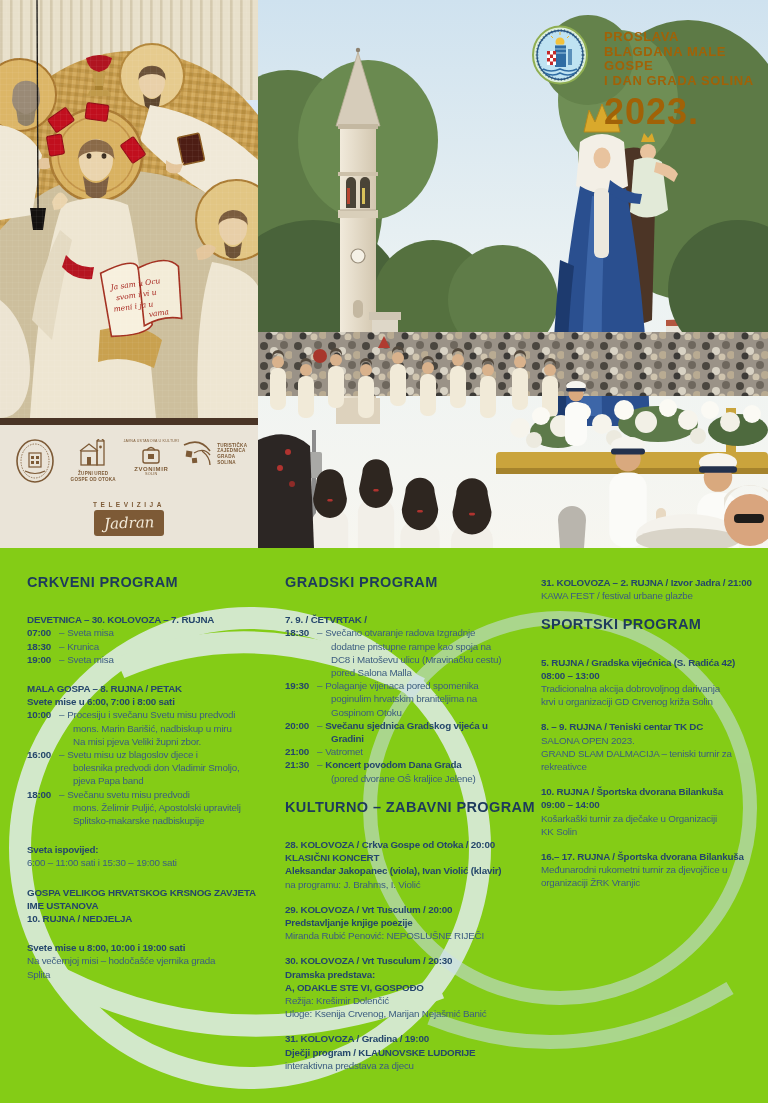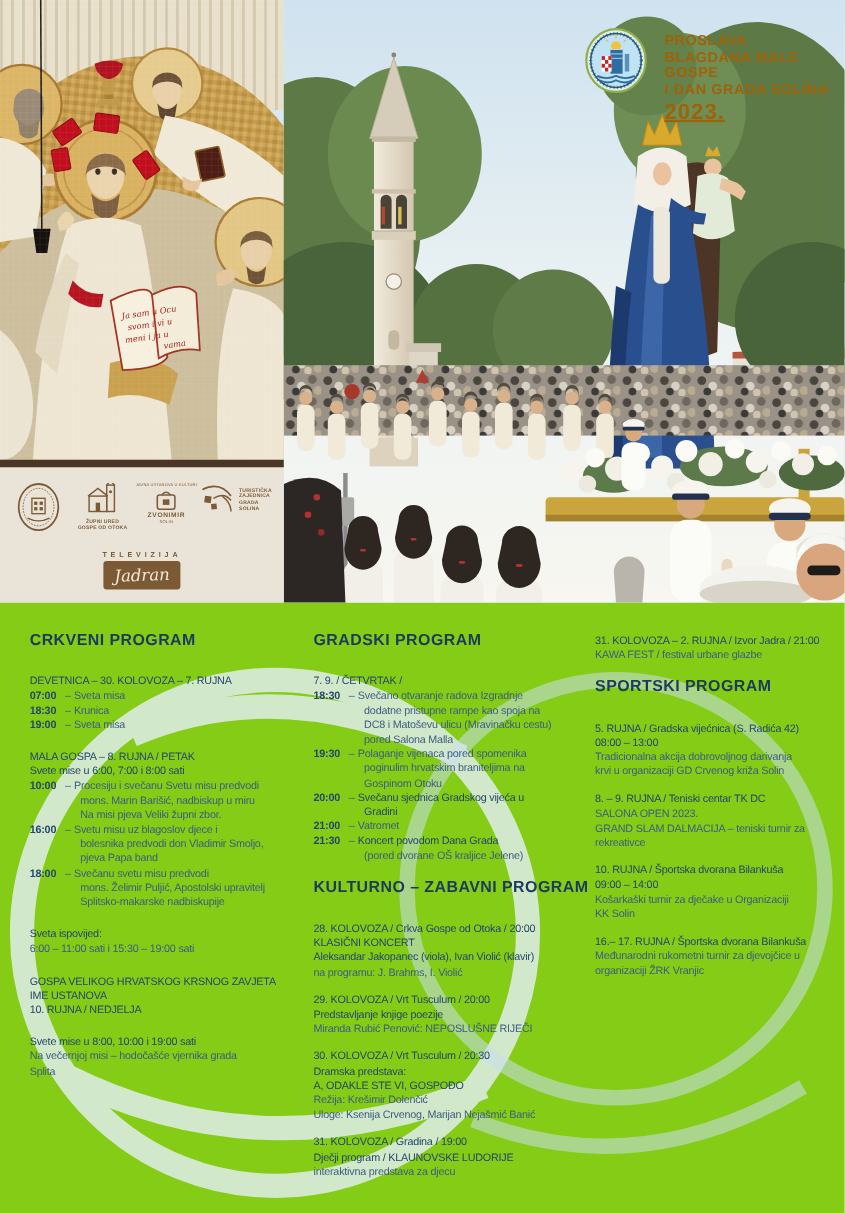--- a/index.html
+++ b/index.html
@@ -18,35 +18,35 @@
   .tv-top{font-size:6.5px;letter-spacing:3.5px;font-weight:bold;margin-bottom:2px;}
   .tv-box{width:70px;height:26px;background:#7d5a36;border-radius:3px;display:flex;align-items:center;justify-content:center;}
   .tv-name{font-family:"DejaVu Serif",serif;font-style:italic;font-size:15px;color:#f3ead8;transform:rotate(-2deg);}
   
   .photo{position:absolute;left:258px;top:0;width:510px;height:548px;}
   .photo svg{display:block;width:510px;height:548px;}
   
   .hdr-logo{position:absolute;left:531px;top:25px;width:58px;height:60px;}
   .hdr-text{position:absolute;left:604px;top:30px;color:#a16207;}
   .hdr-line{font-size:13px;font-weight:bold;letter-spacing:.6px;line-height:14.5px;}
-  .hdr-year{font-size:20px;font-weight:bold;letter-spacing:1px;margin-top:3px;text-decoration:underline;}
+  .hdr-year{font-size:36px;font-weight:bold;letter-spacing:1px;margin-top:3px;}
   
   .program{position:absolute;left:0;top:548px;width:768px;height:555px;background:#84cc16;overflow:hidden;}
   .watermark{position:absolute;left:0;top:0;width:768px;height:555px;}
   .col{position:absolute;top:28px;color:#3c5d80;font-size:9.8px;letter-spacing:-.2px;line-height:13.2px;white-space:nowrap;}
   #col-1{left:27px;width:236px;}
   #col-2{left:285px;width:252px;}
   #col-3{left:541px;width:222px;}
   .sec-title{font-size:14.5px;font-weight:bold;color:#1d3a5c;letter-spacing:.4px;margin:0 0 24px 0;}
   .section+.section .sec-title{margin-top:16px;}
   #col-3 .section+.section .sec-title{}
   .block{margin-bottom:12px;}
   #col-1 .block{margin-bottom:16px;}
   .line{position:relative;}
-  .line.bold, .line .bold{font-weight:normal;color:#24466b;}
+  .line.bold, .line .bold{font-weight:bold;color:#24466b;}
   .line .time{font-weight:bold;color:#24466b;display:inline-block;min-width:30px;}
   .line .dash{color:#3c5d80;padding:0 3px 0 2px;}
   .line.ind{padding-left:46px;}
 </style>
 </head>
 <body>
 
 <div class="page">
 
   <div class="mosaic">

